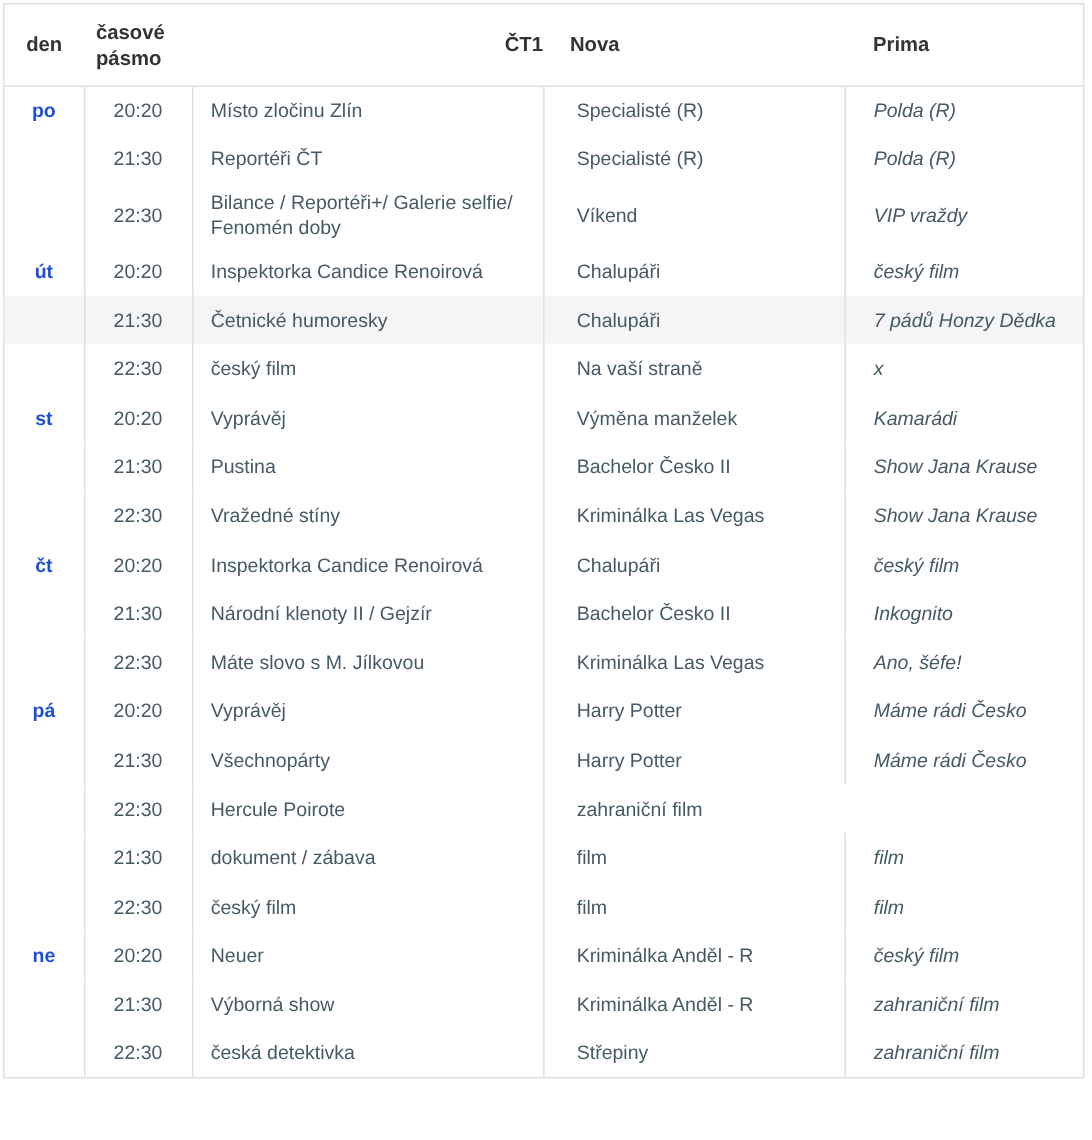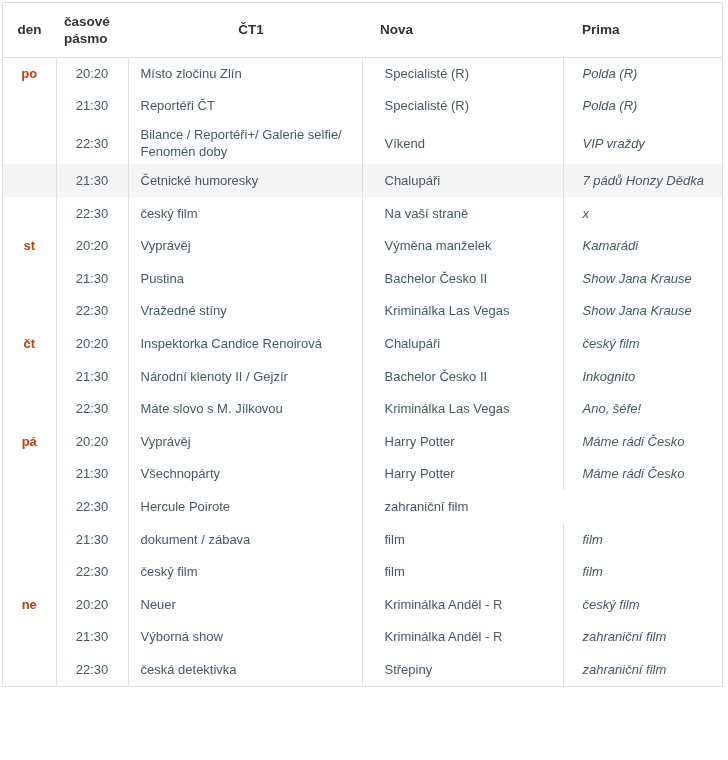--- a/index.html
+++ b/index.html
@@ -35,38 +35,38 @@
     border-bottom: 1px solid #e0e0e0;
     font-size: 13.5px;
     font-weight: 700;
     color: #333333;
     vertical-align: middle;
     padding: 0;
     line-height: 17px;
   }
   th.c-den   { text-align: center; }
   th.c-time  { text-align: left; padding: 0 8px; }
-  th.c-ct1   { text-align: center; padding-left: 12px; }
+  th.c-ct1   { text-align: right; padding-left: 12px; }
   th.c-nova  { text-align: left; padding-left: 18px; }
   th.c-prima { text-align: left; padding-left: 19px; }
 
   tbody tr { height: 32.6px; }
   tbody td {
     font-size: 13px;
     color: #455a64;
     vertical-align: middle;
     border-left: 1px solid #e0e0e0;
     padding: 4px 0;
     line-height: 17px;
   }
   td.c-den {
     border-left: none;
     text-align: center;
     font-weight: 700;
-    color: #c2410c;
+    color: #1d4ed8;
   }
   td.c-time  { text-align: center; }
   td.c-ct1   { padding-left: 12px; padding-right: 12px; }
   td.c-nova  { padding-left: 22px; padding-right: 8px; }
   td.c-prima { padding-left: 19px; padding-right: 6px; font-style: italic; }
 
   tbody tr.highlight { background: #f5f5f5; }
 </style>
 </head>
 <body>
@@ -104,20 +104,27 @@
           <td class="c-nova">Specialisté (R)</td>
           <td class="c-prima">Polda (R)</td>
         </tr>
         <tr>
           <td class="c-den"></td>
           <td class="c-time">22:30</td>
           <td class="c-ct1">Bilance / Reportéři+/ Galerie selfie/ Fenomén doby</td>
           <td class="c-nova">Víkend</td>
           <td class="c-prima">VIP vraždy</td>
         </tr>
+        <tr>
+          <td class="c-den">út</td>
+          <td class="c-time">20:20</td>
+          <td class="c-ct1">Inspektorka Candice Renoirová</td>
+          <td class="c-nova">Chalupáři</td>
+          <td class="c-prima">český film</td>
+        </tr>
         <tr class="highlight">
           <td class="c-den"></td>
           <td class="c-time">21:30</td>
           <td class="c-ct1">Četnické humoresky</td>
           <td class="c-nova">Chalupáři</td>
           <td class="c-prima">7 pádů Honzy Dědka</td>
         </tr>
         <tr>
           <td class="c-den"></td>
           <td class="c-time">22:30</td>

